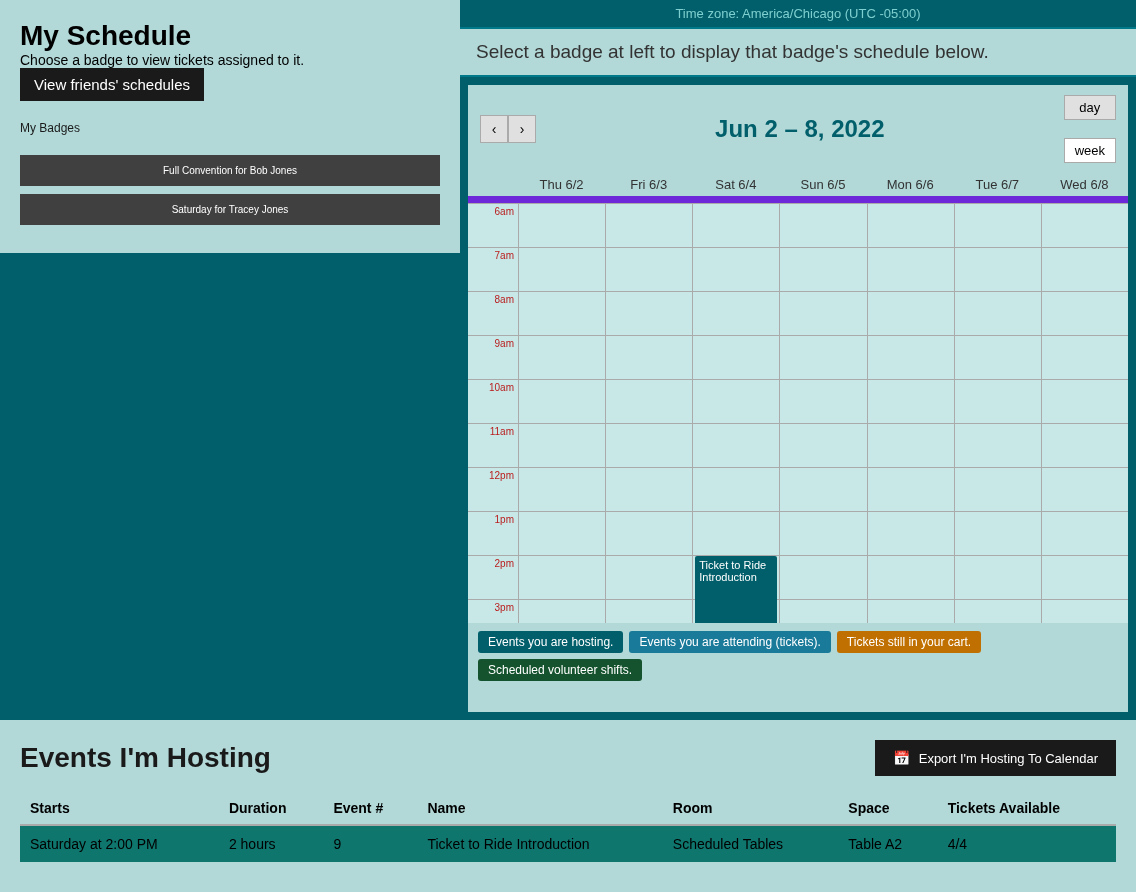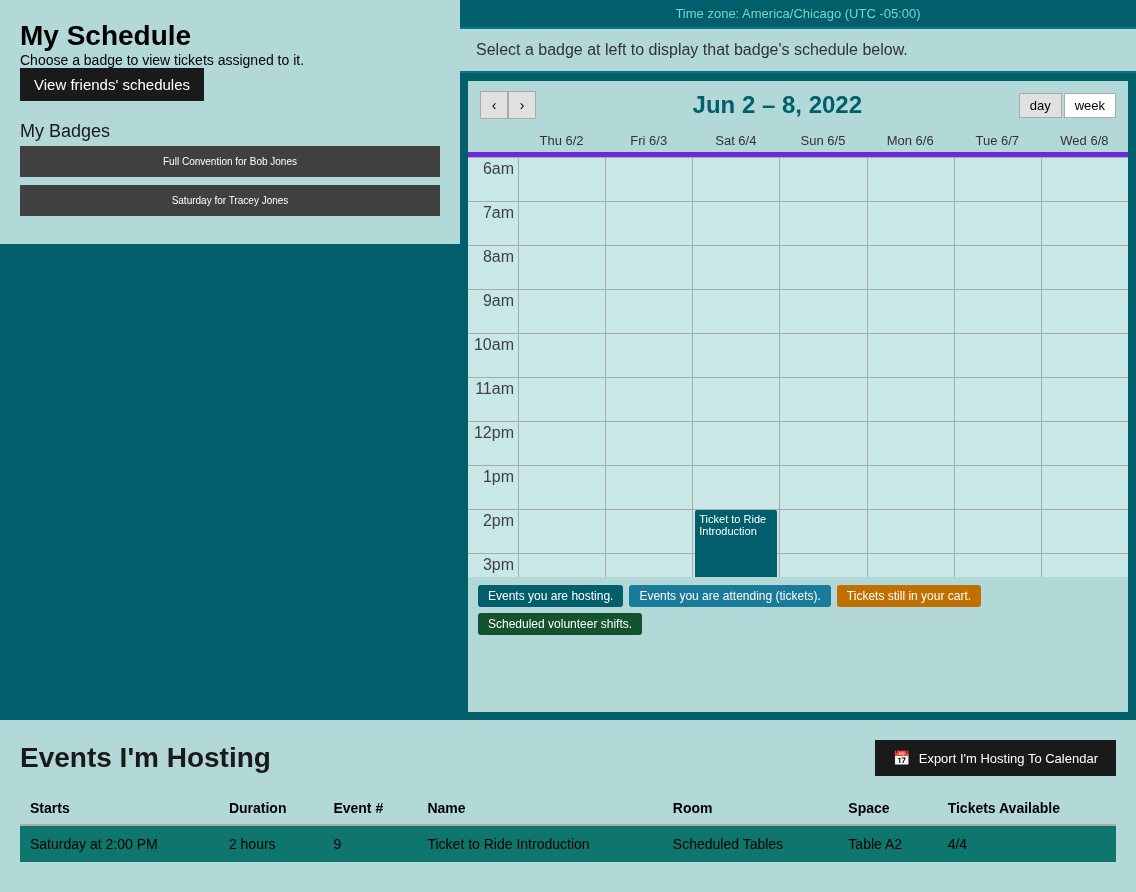--- a/index.html
+++ b/index.html
@@ -8,21 +8,21 @@
     .top-container { display: flex; width: 1136px; min-height: 720px; }
     .view-friends-btn {
       background: #1a1a1a;
       color: white;
       border: none;
       padding: 8px 14px;
       cursor: pointer;
       font-size: 15px;
       margin-bottom: 20px;
     }
-    .my-badges-title { font-size: 18px; color: #1a1a1a; margin-bottom: 4px; }
+    .my-badges-title { font-size: 12px; color: #1a1a1a; margin-bottom: 20px; }
     .badge-btn {
       display: block;
       width: 100%;
       background: #404040;
       color: white;
       border: none;
       padding: 10px;
       cursor: pointer;
       font-size: 10px;
       margin-bottom: 8px;
@@ -46,21 +46,21 @@
       color: #7ecfcf;
       text-align: center;
       padding: 6px;
       font-size: 13px;
       border-bottom: 2px solid #007a8a;
     }
     .select-badge-bar {
       background: #b2d8d8;
       padding: 12px 16px;
       color: #333;
-      font-size: 16px;
+      font-size: 19px;
       border-bottom: 2px solid #007a8a;
     }
 
     
     .calendar-container {
       background: #b2d8d8;
       margin: 8px;
       flex: 1;
       display: flex;
       flex-direction: column;
@@ -79,55 +79,55 @@
       font-size: 14px;
       display: flex; align-items: center; justify-content: center;
     }
     .cal-title {
       flex: 1;
       text-align: center;
       font-size: 24px;
       color: #005f6b;
       font-weight: bold;
     }
-    .cal-view-btns { display: flex; gap: 2px; }
+    .cal-view-btns { display: flex; gap: 18px; flex-direction: column; }
     .cal-view-btn {
       padding: 4px 10px;
       border: 1px solid #aaa;
       background: #e0e0e0;
       cursor: pointer;
       font-size: 13px;
     }
     .cal-view-btn.active { background: white; }
     .calendar-days-header {
       display: grid;
       grid-template-columns: 50px repeat(7, 1fr);
       background: #b2d8d8;
-      border-bottom: 5px solid #6d28d9;
+      border-bottom: 7px solid #6d28d9;
     }
     .cal-day-header {
       text-align: center;
       padding: 4px 2px;
       font-size: 13px;
       color: #333;
     }
     .cal-time-col {  }
 
     .calendar-body {
       display: grid;
       grid-template-columns: 50px repeat(7, 1fr);
       overflow-y: auto;
       max-height: 420px;
       background: #c8e8e8;
       position: relative;
     }
 
     .time-slot {
-      font-size: 16px;
-      color: #404040;
+      font-size: 10px;
+      color: #b91c1c;
       padding: 2px 4px;
       text-align: right;
       border-top: 1px solid #aaa;
       height: 44px;
       display: flex;
       align-items: flex-start;
       justify-content: flex-end;
       padding-top: 2px;
     }
     .day-cell {

